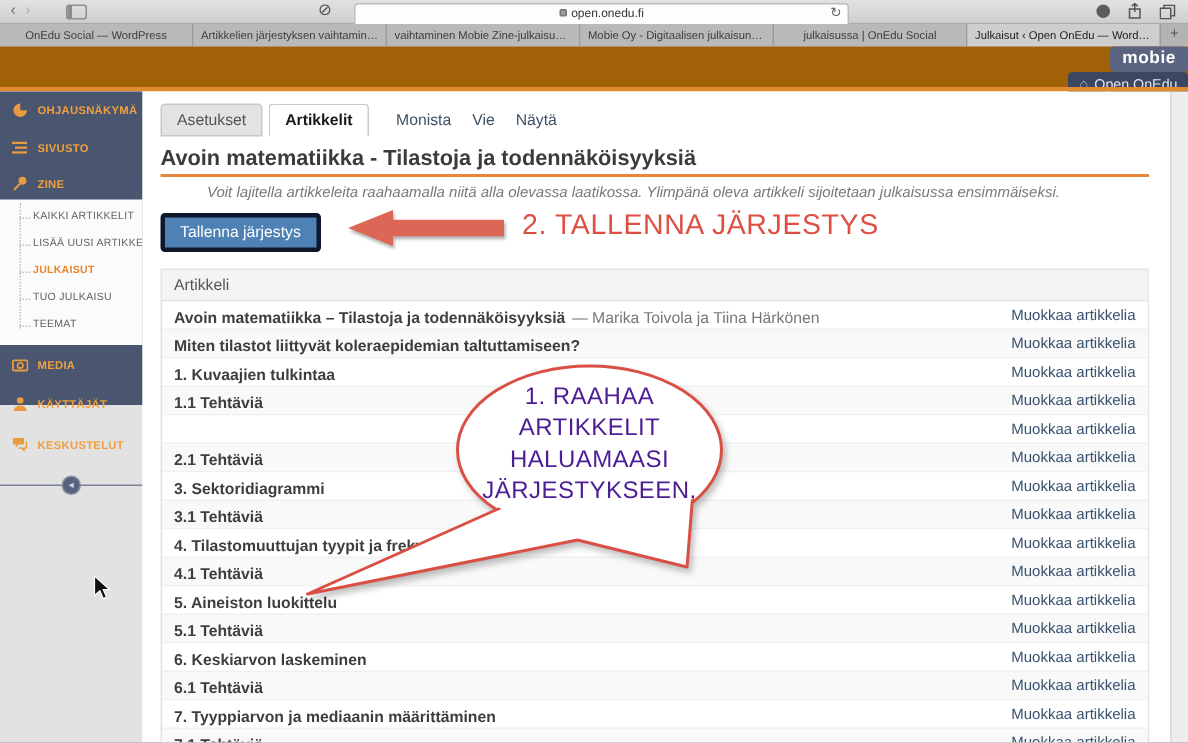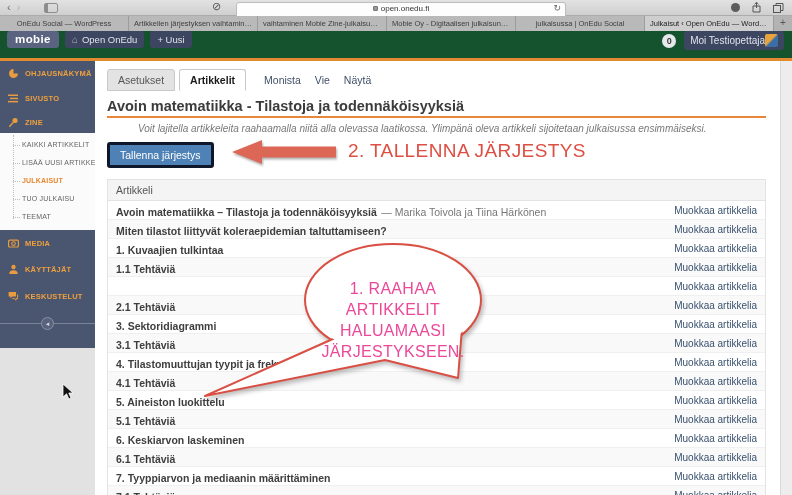--- a/index.html
+++ b/index.html
@@ -31,32 +31,32 @@
   
   .sf-tabbar { position:absolute; left:0; top:16px; width:792px; height:15px; background:#b3b3b3; display:flex; }
   .btab {
     flex:1 1 0; min-width:0; border-right:1px solid #9c9c9c; background:#b9b9b9;
     font-size:7.5px; color:#3d3d3d; text-align:center; line-height:15px;
     overflow:hidden; text-overflow:ellipsis; white-space:nowrap; padding:0 5px;
   }
   .btab.active { background:#cecece; color:#222; }
   .btab-new { flex:0 0 18px; font-size:10px; color:#555; text-align:center; line-height:14px; background:#b3b3b3; }
   
-  .adminbar { position:absolute; left:0; top:31px; width:792px; height:27px; background:#14532d; display:flex; align-items:flex-start; }
+  .adminbar { position:absolute; left:0; top:31px; width:792px; height:27px; background:#a16207; display:flex; align-items:flex-end;flex-direction:column; }
   .ab-logo { margin-left:7px; background:#5a6480; border-radius:3px; padding:2px 8px 3px; color:#fff; font-weight:bold; font-size:11.5px; letter-spacing:.4px; }
   .ab-chip { margin-left:6px; background:#3d4660; border-radius:3px; padding:3px 7px; color:#dfe3ec; font-size:9.5px; display:flex; align-items:center; gap:4px; }
   .ab-chip .glyph { font-size:10px; color:#aeb6c6; }
   .ab-right { margin-left:auto; margin-right:8px; display:flex; align-items:center; gap:8px; }
   .ab-badge { width:14px; height:14px; border-radius:50%; background:#e7e8eb; color:#3a3a3a; font-size:9px; font-weight:bold; text-align:center; line-height:14px; }
   .ab-user { background:#3d4660; border-radius:3px; padding:3px 6px; color:#dfe3ec; font-size:10px; display:flex; align-items:center; }
   .ab-avatar { width:13px; height:13px; border-radius:2px; background:linear-gradient(135deg,#e8a33d 45%,#3a6ea5 55%); }
   .orange-rule { position:absolute; left:0; top:58px; width:792px; height:3px; background:#e18a2f; }
   
   .left-rail { position:absolute; left:0; top:61px; width:95px; bottom:0; background:#e2e2e2; }
-  .sidebar { position:absolute; left:0; top:0; width:95px; height:287px; background:#4a5570; }
+  .sidebar { position:absolute; left:0; top:0; width:95px; height:209px; background:#4a5570; }
   .sb-item { position:relative; display:flex; align-items:center; gap:6px; padding-left:8px; color:#efa03e; font-size:7.5px; font-weight:bold; letter-spacing:.2px; }
   .sb-item svg { flex:0 0 11px; }
   .h25{height:25px}.h22{height:22px}.h26{height:26px}.h27{height:27px}
   .zine-arrow { position:absolute; right:-6px; top:50%; margin-top:-6px; width:0; height:0; border:6px solid transparent; border-left:6px solid #4a5570; }
   .submenu { position:relative; background:#fbfbfb; padding:3px 0 4px; overflow:hidden; }
   .submenu:before { content:""; position:absolute; left:13px; top:2px; bottom:11px; border-left:1px dotted #bdbdbd; }
   .sm-item { position:relative; height:18px; line-height:18px; padding-left:22px; font-size:7px; color:#636363; letter-spacing:.2px; white-space:nowrap; }
   .sm-item:before { content:""; position:absolute; left:13px; top:9px; width:7px; border-top:1px dotted #bdbdbd; }
   .sm-item.current { color:#e8862c; font-weight:bold; }
   .sb-collapse { position:relative; height:18px; margin-top:6px; }
@@ -76,21 +76,21 @@
   
   .table { position:absolute; left:12px; right:14px; top:118px; border:1px solid #e3e3e3; }
   .thead { height:21px; line-height:21px; background:#f4f4f4; border-bottom:1px solid #e3e3e3; font-size:10.5px; color:#555; padding-left:8px; }
   .row { position:relative; height:19px; line-height:19px; border-bottom:1px solid #f0f0f0; background:#fff; padding-left:8px; white-space:nowrap; }
   .row:nth-child(even) { background:#f9f9f9; }
   .row .title { font-size:10.5px; font-weight:bold; color:#3e3e3e; }
   .row .byline { font-size:10.5px; color:#777; font-weight:normal; }
   .row .edit { position:absolute; right:8px; top:0; font-size:10px; color:#39516e; }
   
   .overlay { position:absolute; left:0; top:0; width:792px; height:495px; pointer-events:none; z-index:5; }
-  .bubble-text { position:absolute; left:303px; top:278px; width:180px; text-align:center; font-size:16px; line-height:21px; color:#ec4899; font-weight:500; letter-spacing:.3px; z-index:6; pointer-events:none; }
+  .bubble-text { position:absolute; left:303px; top:254px; width:180px; text-align:center; font-size:16px; line-height:21px; color:#4c1d95; font-weight:500; letter-spacing:.3px; z-index:6; pointer-events:none; }
   .step2-text { position:absolute; left:348px; top:140px; font-size:19px; color:#dd4f43; font-weight:500; letter-spacing:.4px; z-index:6; pointer-events:none; }
   .cursor { position:absolute; left:62px; top:383px; z-index:7; pointer-events:none; }
 </style>
 </head>
 <body>
 
 <div id="window">
 
   <div class="sf-toolbar">
     <div class="navbtns"><span>‹</span><span class="fwd">›</span></div>

